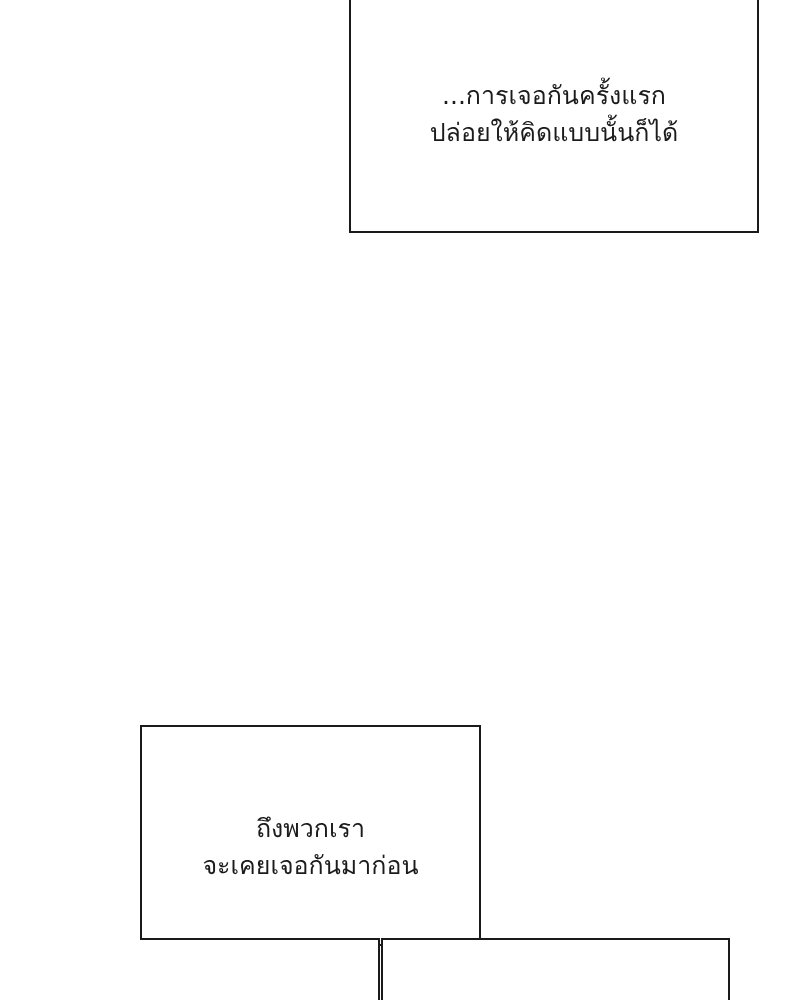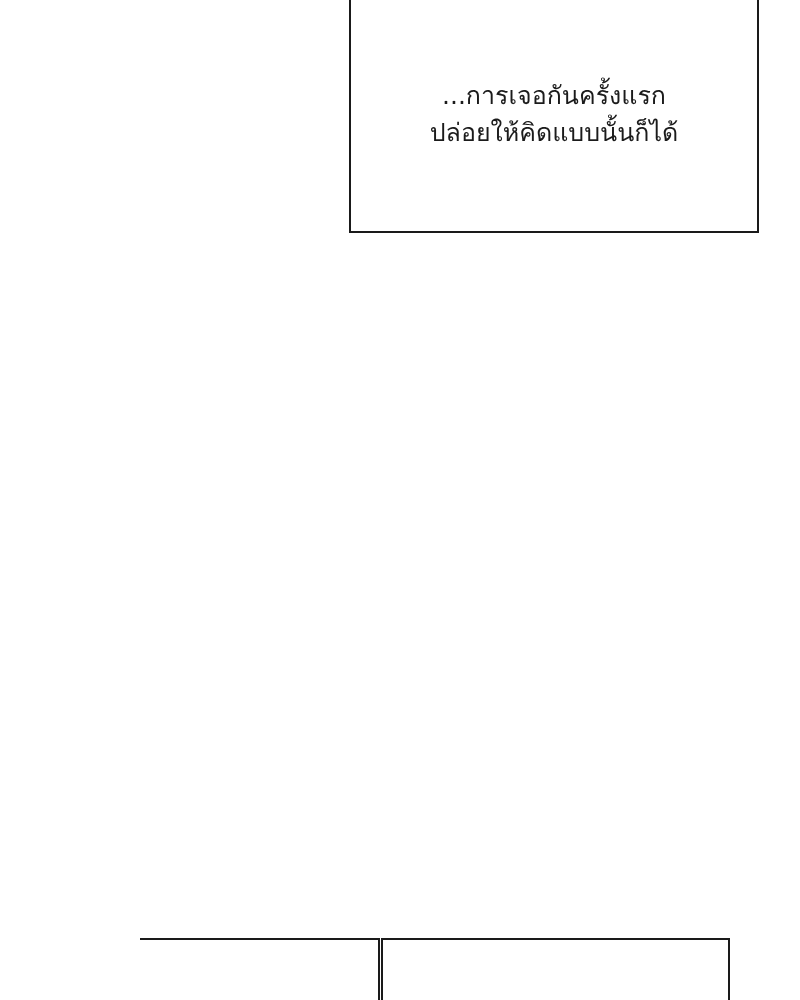--- a/index.html
+++ b/index.html
@@ -92,20 +92,24 @@
 
 <div id="page">
 
   <div class="panel" id="panel-top">
     <div class="panel-text">...การเจอกันครั้งแรก
 ปล่อยให้คิดแบบนั้นก็ได้</div>
   </div>
 
   <div class="blank-gap"></div>
 
+  <div class="panel" id="panel-mid">
+    <div class="panel-text">ถึงพวกเรา
+จะเคยเจอกันมาก่อน</div>
+  </div>
 
   <div class="panel" id="panel-bottom-left">
     <div class="panel-text"></div>
   </div>
 
   <div class="panel" id="panel-bottom">
     <div class="panel-text"></div>
   </div>
 
 </div>

